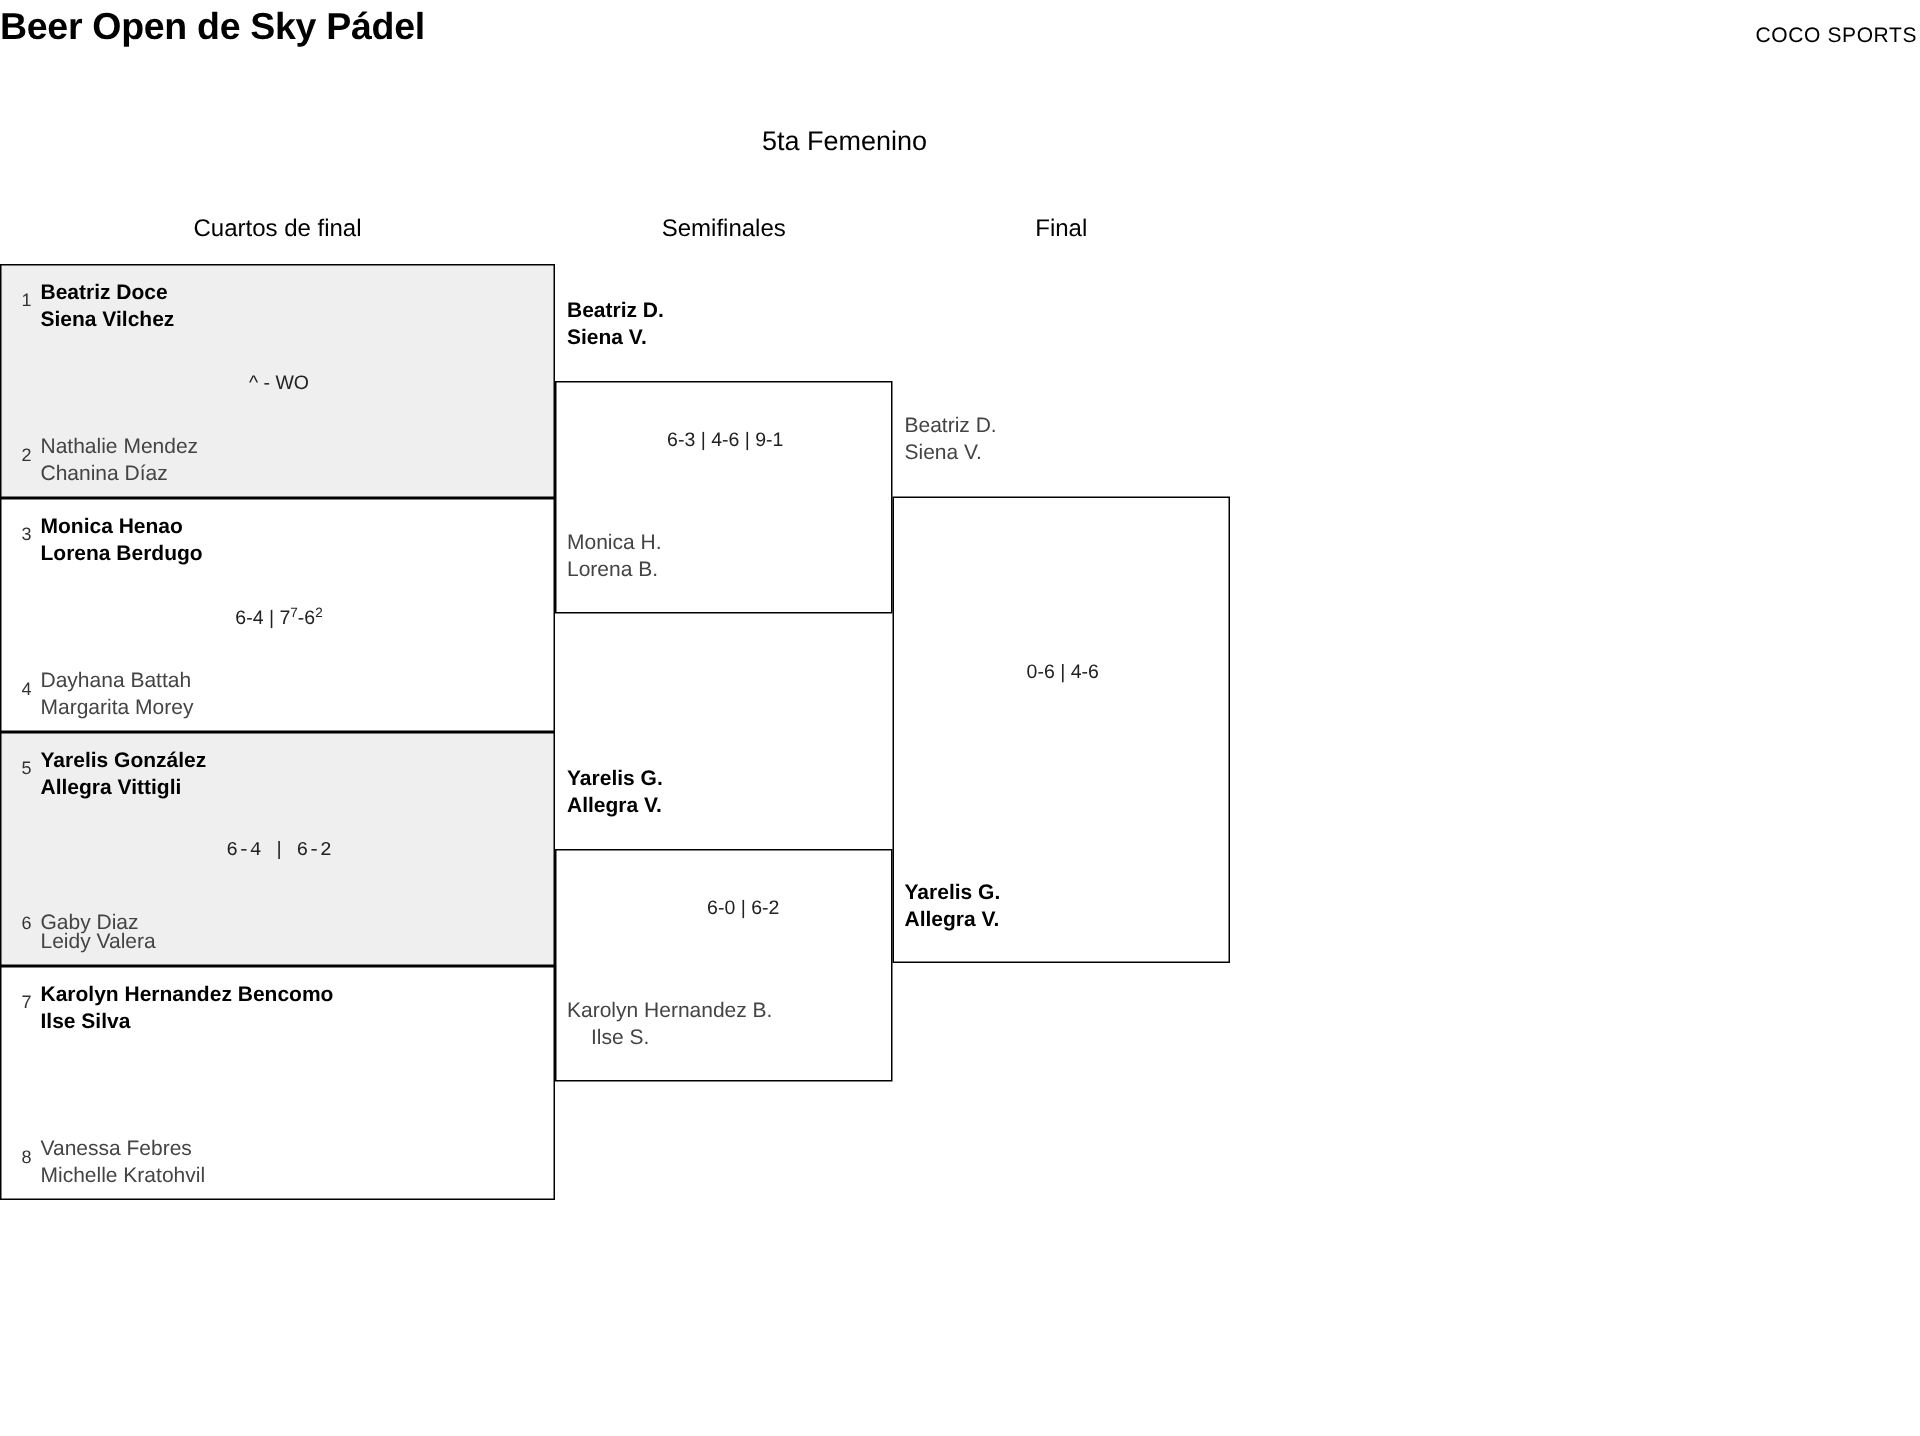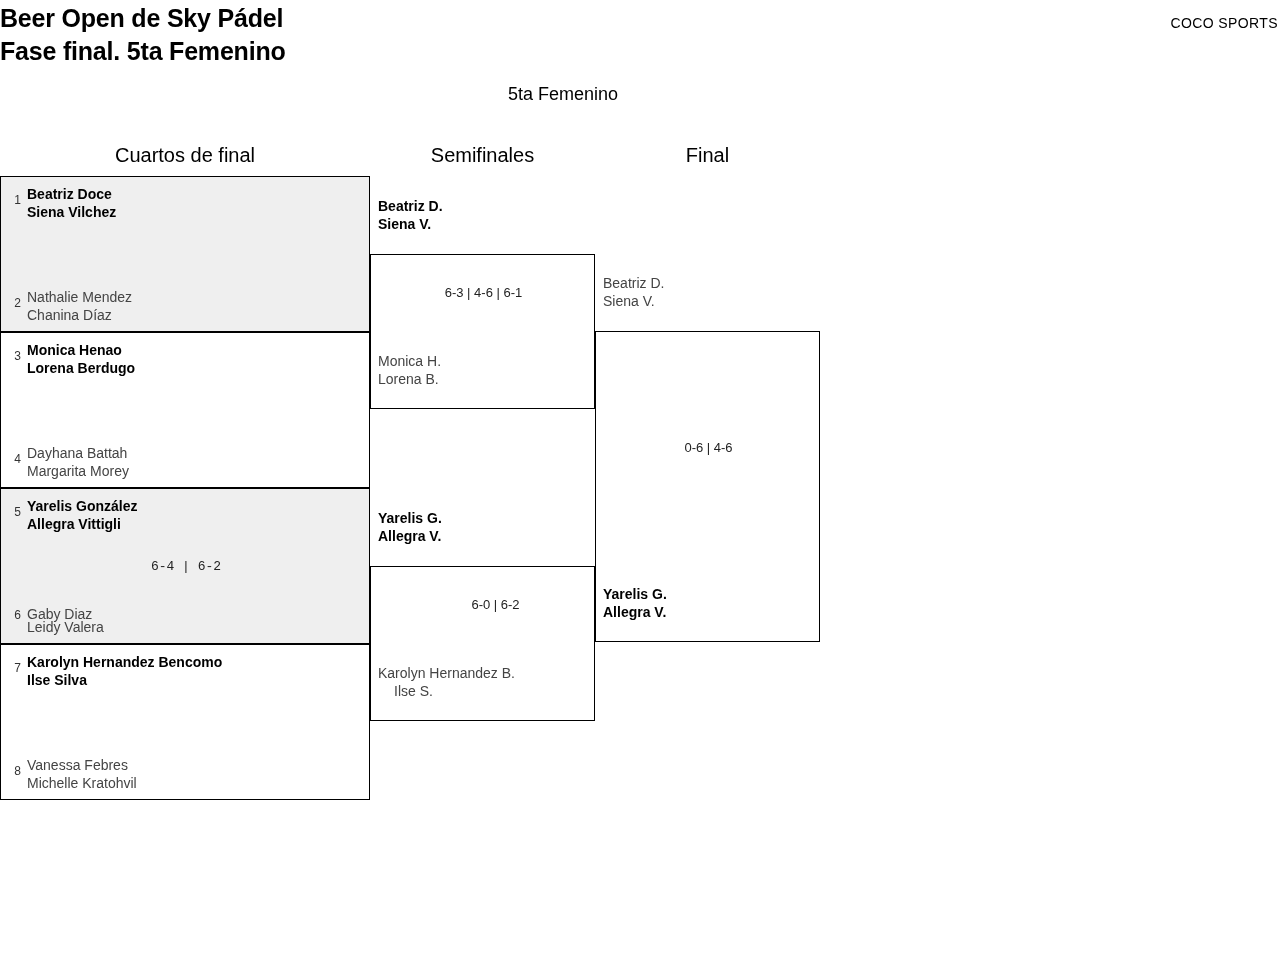--- a/index.html
+++ b/index.html
@@ -46,21 +46,21 @@
     width: 1126px;
     text-align: center;
     font-size: 18px;
     color: #000;
   }
   .subtitle-inner { display: inline-block; transform: translateX(0px); }
 
   
   .round-head {
     position: absolute;
-    font-size: 20px;
+    font-size: 16px;
     color: #000;
     text-align: center;
     white-space: nowrap;
   }
   #round-0 { left: 0px;   top: 144px; width: 370px; }
   #round-1 { left: 370px; top: 144px; width: 225px; }
   #round-2 { left: 595px; top: 144px; width: 225px; }
 
   
   .match {
@@ -96,44 +96,45 @@
   }
   .score sup { font-size: 9px; vertical-align: super; }
 </style>
 </head>
 <body>
 
 <div id="page">
 
   <div class="title-block">
     <div class="title-line">Beer Open de Sky Pádel</div>
-    <div class="title-line">Fase final. 5ta Femenino</div>
   </div>
   <div class="brand">COCO SPORTS</div>
   <div class="subtitle">
     <span class="subtitle-inner">5ta Femenino</span>
   </div>
 
   <div class="round-head" id="round-0">Cuartos de final</div>
   <div class="round-head" id="round-1">Semifinales</div>
   <div class="round-head" id="round-2">Final</div>
 
   <div class="match shaded" style="left:0px; top:176px; width:370px; height:156px;">
     <span class="seed" style="top:16px;">1</span>
     <span class="team win" style="left:26px; top:8px;">Beatriz Doce</span>
     <span class="team win" style="left:26px; top:26px;">Siena Vilchez</span>
+    <span class="score" style="left:0; top:70px; width:370px;">^ - WO</span>
     <span class="seed" style="top:119px;">2</span>
     <span class="team lose" style="left:26px; top:111px;">Nathalie Mendez</span>
     <span class="team lose" style="left:26px; top:129px;">Chanina Díaz</span>
   </div>
 
   <div class="match" style="left:0px; top:332px; width:370px; height:156px;">
     <span class="seed" style="top:16px;">3</span>
     <span class="team win" style="left:26px; top:8px;">Monica Henao</span>
     <span class="team win" style="left:26px; top:26px;">Lorena Berdugo</span>
+    <span class="score" style="left:0; top:70px; width:370px;"><span>6-4 | 7</span><sup>7</sup><span>-6</span><sup>2</sup></span>
     <span class="seed" style="top:119px;">4</span>
     <span class="team lose" style="left:26px; top:111px;">Dayhana Battah</span>
     <span class="team lose" style="left:26px; top:129px;">Margarita Morey</span>
   </div>
 
   <div class="match shaded" style="left:0px; top:488px; width:370px; height:156px;">
     <span class="seed" style="top:16px;">5</span>
     <span class="team win" style="left:26px; top:8px;">Yarelis González</span>
     <span class="team win" style="left:26px; top:26px;">Allegra Vittigli</span>
     <span class="score" style="left:0; top:70px; width:370px;font-family:Liberation Mono, monospace;">6-4 | 6-2</span>
@@ -147,21 +148,21 @@
     <span class="team win" style="left:26px; top:8px;">Karolyn Hernandez Bencomo</span>
     <span class="team win" style="left:26px; top:26px;">Ilse Silva</span>
     <span class="seed" style="top:119px;">8</span>
     <span class="team lose" style="left:26px; top:111px;">Vanessa Febres</span>
     <span class="team lose" style="left:26px; top:129px;">Michelle Kratohvil</span>
   </div>
 
   <div class="match" style="left:370px; top:254px; width:225px; height:155px;">
     <span class="team win" style="left:7px; top:-58px;">Beatriz D.</span>
     <span class="team win" style="left:7px; top:-40px;">Siena V.</span>
-    <span class="score" style="left:0; top:30px; width:225px;">6-3 | 4-6 | 6-1</span>
+    <span class="score" style="left:0; top:30px; width:225px;">6-3 | 4-6 | 9-1</span>
     <span class="team lose" style="left:7px; top:97px;">Monica H.</span>
     <span class="team lose" style="left:7px; top:115px;">Lorena B.</span>
   </div>
 
   <div class="match" style="left:370px; top:566px; width:225px; height:155px;">
     <span class="team win" style="left:7px; top:-58px;">Yarelis G.</span>
     <span class="team win" style="left:7px; top:-40px;">Allegra V.</span>
     <span class="score" style="left:0; top:30px; width:249px;">6-0 | 6-2</span>
     <span class="team lose" style="left:7px; top:97px;">Karolyn Hernandez B.</span>
     <span class="team lose" style="left:23px; top:115px;">Ilse S.</span>

